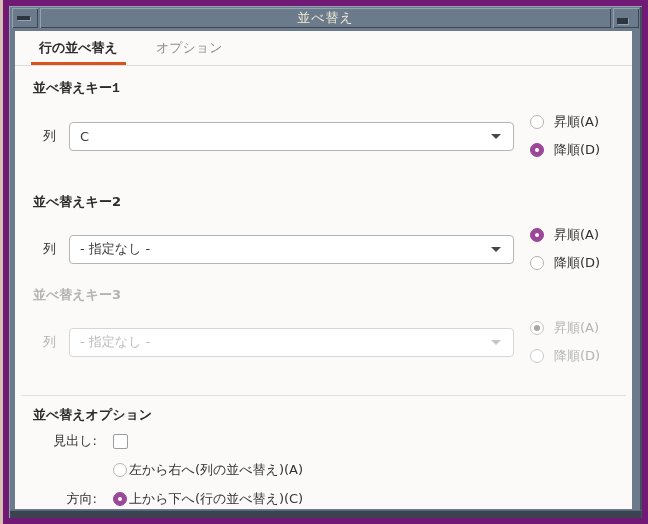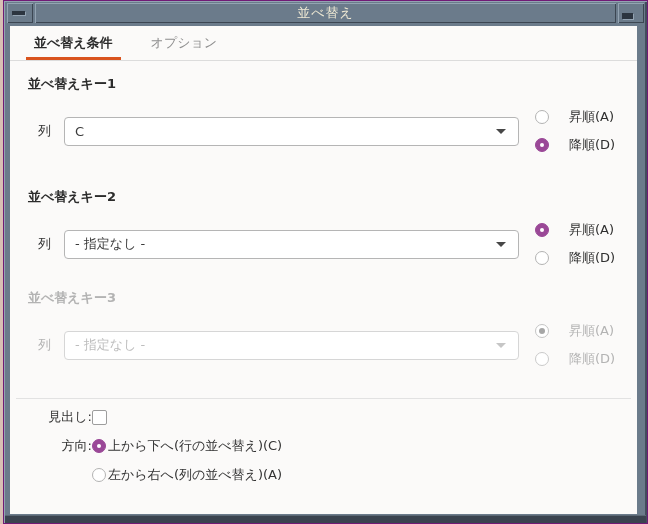--- a/index.html
+++ b/index.html
@@ -7,21 +7,21 @@
   body {
     width:648px; height:524px; position:relative; overflow:hidden;
     background:#d8bfb4;
     font-family:"DejaVu Sans","Liberation Sans",sans-serif;
   }
 
   
   .window {
     position:absolute; left:3px; top:0; width:645px; height:524px;
     background:#6b7b8b;
-    border:1px solid #701a75;
+    border:6px solid #701a75;
     box-shadow: inset 1px 1px 0 #93a3b2, inset -2px -2px 0 #434e5c;
   }
   .titlebar {
     position:absolute; top:2px; left:3px; right:3px; height:20px;
     display:flex; gap:2px;
   }
   .tb-btn {
     width:26px; height:20px; background:#6b7b8b; position:relative;
     box-shadow: inset 1px 1px 0 #93a3b2, inset -1px -1px 0 #3c4652;
   }
@@ -62,43 +62,43 @@
     content:''; position:absolute; left:-2px; right:-2px; bottom:0; height:3px;
     background:var(--tab-underline,#d9531e);
   }
   .tab.inactive { color:#8f8f8f;text-align:right; }
 
   .content { padding:0 18px; }
 
   .section-heading {
     font-size:13px; font-weight:bold; color:#2b2b2b; margin:0; line-height:17px;
   }
-  .kh1 { margin-top:14px; }
+  .kh1 { margin-top:14px;font-family:Liberation Mono, monospace; }
   .kh2 { margin-top:34px; }
-  .kh3 { margin-top:22px; }
+  .kh3 { margin-top:14px; }
 
   .key-row { display:flex; align-items:center; margin-top:16px; }
   .col-label { margin-left:10px; margin-right:13px; font-size:13px; color:#333; flex:none; }
   .select {
     flex:1; height:29px; border:1px solid #b5b5b5; border-radius:4px;
     background:#fff; display:flex; align-items:center;
     padding:0 30px 0 10px; font-size:13px; color:#3a3a3a; position:relative;
   }
   .select .arrow {
     position:absolute; right:12px; top:50%; margin-top:-2px;
     width:0; height:0;
     border-left:5px solid transparent; border-right:5px solid transparent;
     border-top:5px solid #474747;
   }
   .radio-col {
     width:84px; margin-left:16px; flex:none;
     display:flex; flex-direction:column; gap:10px;
     font-size:13px; color:#2f2f2f;
   }
-  .radio-item { display:flex; align-items:center; gap:20px; white-space:nowrap; }
+  .radio-item { display:flex; align-items:center; gap:10px; white-space:nowrap; }
   .radio {
     width:14px; height:14px; border-radius:50%;
     border:1px solid #b3b3b3; background:#fff; position:relative; flex:none;
   }
   .radio.checked { background:var(--accent,#9a4897); border-color:var(--accent,#9a4897); }
   .radio.checked::after {
     content:''; position:absolute; left:4px; top:4px; width:4px; height:4px;
     border-radius:50%; background:#fff;
   }
 
@@ -112,21 +112,21 @@
   .disabled .radio.checked { background:#fff; border-color:#c4c4c4; }
   .disabled .radio.checked::after { background:#a6a6a6; left:3px; top:3px; width:6px; height:6px; }
 
   .sep { border-top:1px solid #e2e2e2; margin:30px -12px 0 -12px; }
 
   .opt-heading { margin-top:10px; }
   .opt-row { display:flex; align-items:center; font-size:13px; color:#333; }
   .opt-row-header { margin-top:9px; }
   .opt-row-dir1 { margin-top:11px; }
   .opt-row-dir2 { margin-top:11px; }
-  .opt-label { width:64px; text-align:right; margin-right:0; flex:none; white-space:nowrap; }
+  .opt-label { width:64px; text-align:right; margin-right:16px; flex:none; white-space:nowrap; }
   .checkbox {
     width:15px; height:15px; border:1px solid #9d9d9d; border-radius:2px;
     background:#fff; margin-right:8px; flex:none;
   }
   .opt-radio { margin-right:2px; }
 </style>
 </head>
 <body>
 
 <div class="window">
@@ -137,21 +137,21 @@
     </div>
     <div class="tb-title">並べ替え</div>
     <div class="tb-btn tb-btn-max">
       <span></span>
     </div>
   </div>
 
   <div class="client">
 
     <div class="tabbar">
-      <div class="tab active">並べ替え条件</div>
+      <div class="tab active">行の並べ替え</div>
       <div class="tab inactive">オプション</div>
     </div>
 
     <div class="content">
 
       <div>
         <h3 class="section-heading kh1">並べ替えキー1</h3>
         <div class="key-row">
           <span class="col-label">列</span>
           <div class="select">
@@ -209,36 +209,37 @@
               <span class="radio"></span>
               <span>降順(D)</span>
             </div>
           </div>
         </div>
       </div>
 
       <div class="sep"></div>
 
       <div>
+        <h3 class="section-heading opt-heading">並べ替えオプション</h3>
 
         <div class="opt-row opt-row-header">
           <span class="opt-label">見出し:</span>
           <span class="checkbox"></span>
+        </div>
+
+        <div class="opt-row opt-row-dir2">
+          <span class="opt-label"></span>
+          <span class="radio opt-radio"></span>
+          <span>左から右へ(列の並べ替え)(A)</span>
         </div>
 
         <div class="opt-row opt-row-dir1">
           <span class="opt-label">方向:</span>
           <span class="radio checked opt-radio"></span>
           <span>上から下へ(行の並べ替え)(C)</span>
         </div>
-
-        <div class="opt-row opt-row-dir2">
-          <span class="opt-label"></span>
-          <span class="radio opt-radio"></span>
-          <span>左から右へ(列の並べ替え)(A)</span>
-        </div>
       </div>
 
     </div>
   </div>
 
   <div class="bottom-slab"></div>
 </div>
 
 </body></html>

